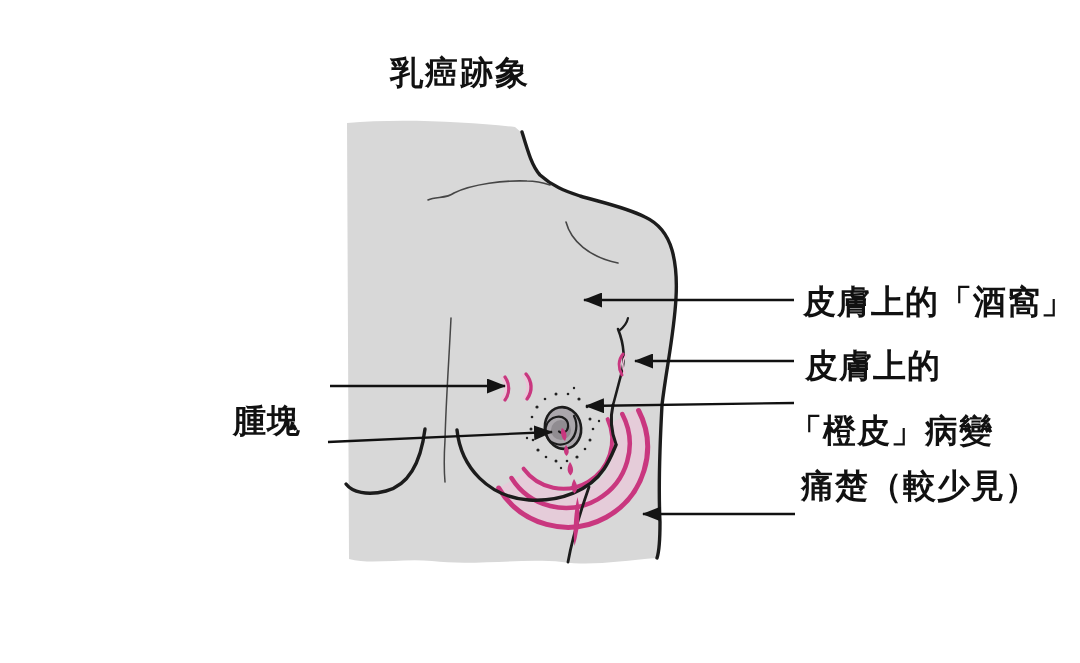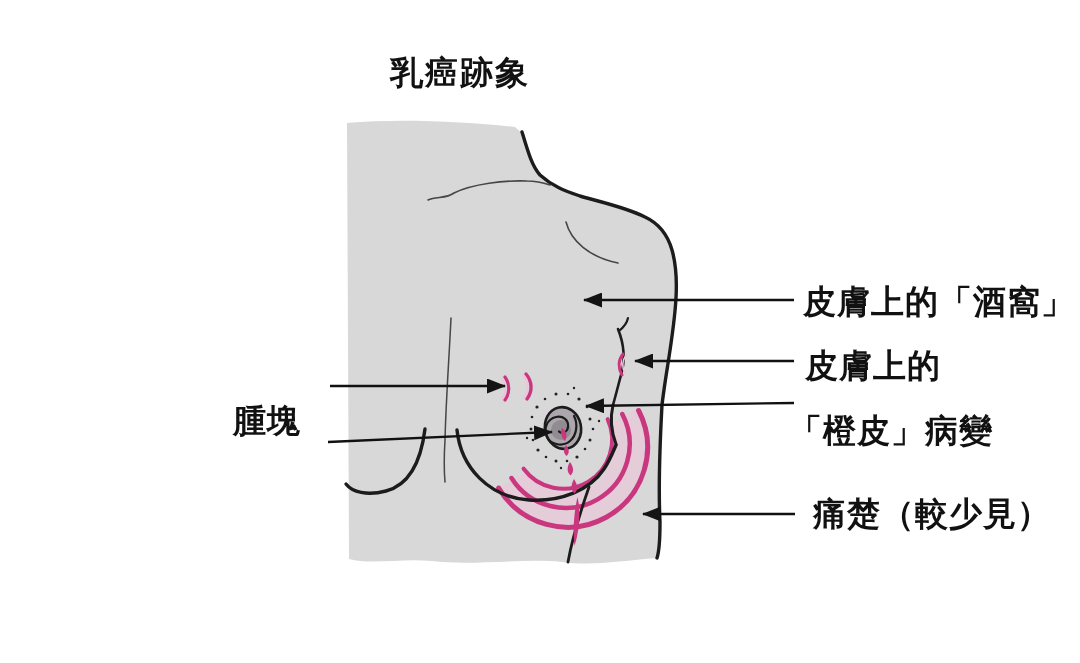--- a/index.html
+++ b/index.html
@@ -151,14 +151,14 @@
     </g>
   </svg>
 
   <div class="label title" style="left:390px;top:55px;">乳癌跡象</div>
 
   <div class="label" style="left:233px;top:370px;margin-top:33px;">腫塊</div>
 
   <div class="label" style="left:803px;top:284px;">皮膚上的「酒窩」</div>
   <div class="label" style="left:805px;top:348px;">皮膚上的</div>
   <div class="label" style="left:789px;top:413px;">「橙皮」病變</div>
-  <div class="label" style="left:801px;top:496px;margin-left:12px;">痛楚（較少見）</div>
+  <div class="label" style="left:801px;top:468px;">痛楚（較少見）</div>
 </div>
 
 </body></html>

